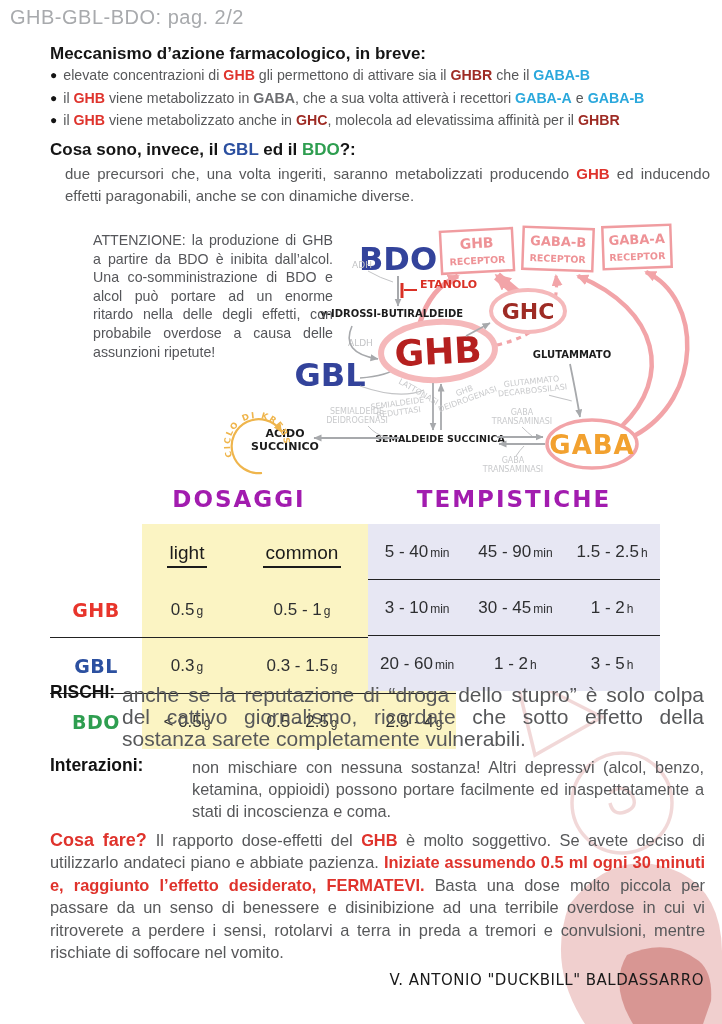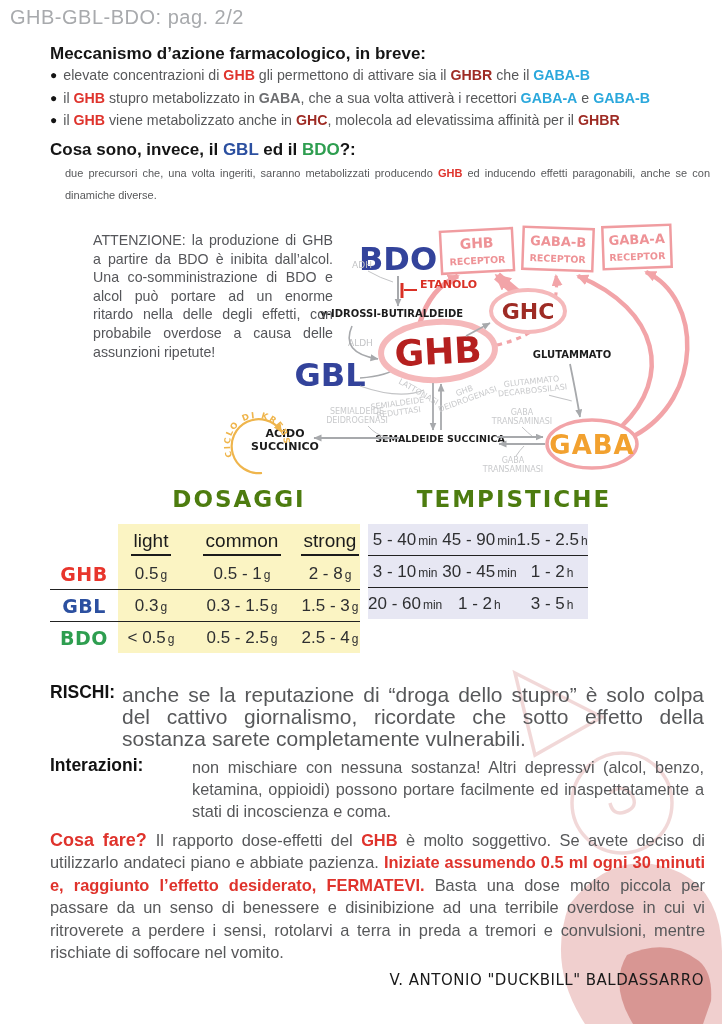--- a/index.html
+++ b/index.html
@@ -20,34 +20,34 @@
   .sg-green{color:#2E9E50;font-weight:bold;}
   .sg-gb{color:#6D6E71;font-weight:bold;}
 
   .page-label{left:10px;top:6px;font-size:20px;color:#A8AAAD;letter-spacing:.5px;}
   .mech-title{left:50px;top:44px;font-size:17px;font-weight:bold;color:#151515;}
   .bullets{left:50px;top:68px;width:668px;}
   .bullet{display:flex;align-items:flex-start;margin-bottom:7px;font-size:14.2px;line-height:15.5px;}
   .dot{color:#141414;font-size:12px;margin-right:6px;line-height:15px;}
 
   .cosa-title{left:50px;top:140px;font-size:17px;}
-  .cosa-body{left:65px;top:163px;width:645px;font-size:11px;line-height:21.5px;text-align:justify;}
+  .cosa-body{left:65px;top:163px;width:645px;font-size:15px;line-height:21.5px;text-align:justify;}
 
   .diagram-wrap{left:0;top:218px;width:722px;height:272px;}
   .attenzione{left:93px;top:13px;width:240px;font-size:14.2px;line-height:18.6px;
     color:#55565A;text-align:justify;}
 
-  .tbl-title{top:486px;font-size:23px;font-weight:bold;color:#4d7c0f;letter-spacing:2px;
+  .tbl-title{top:486px;font-size:23px;font-weight:bold;color:#a21caf;letter-spacing:2px;
     text-align:center;font-family:"DejaVu Sans",sans-serif;}
   #dosaggi-title{left:118px;width:242px;}
   #tempistiche-title{left:368px;width:292px;}
   table.dtable{position:absolute;top:524px;border-collapse:collapse;table-layout:fixed;}
   #dosaggi-table{left:50px;}
   #tempistiche-table{left:368px;}
-  .dtable td{text-align:center;vertical-align:middle;padding:0;}
+  .dtable td{text-align:center;vertical-align:middle;padding:12px;}
   .dtable tr.hrow td{height:34px;}
   .dtable tr.drow td{height:31px;}
   .yellow{background:#FBF4C3;}
   .lav{background:#E7E7F3;}
   .hw{font-size:19px;color:#1B1B1B;border-bottom:2.5px solid #1B1B1B;padding:0 3px 3px 3px;}
   .rowlbl{font-family:"DejaVu Sans",sans-serif;font-weight:bold;font-size:19px;letter-spacing:.5px;}
   .rl-ghb{color:#E8352C;} .rl-gbl{color:#2C50A0;} .rl-bdo{color:#2E9E50;}
   .cellv{font-size:17px;color:#2E2F31;margin-top:24px;}
   .unit{font-size:12px;color:#2E2F31;margin-left:2px;}
   tr.sep td{border-top:1.6px solid #222222;}
@@ -81,21 +81,21 @@
   <span>Meccanismo d’azione farmacologico, in breve:</span>
 </div>
 
 <div class="abs bullets">
   <div class="bullet">
     <span class="dot">●</span>
     <span><span class="sg-g">elevate concentrazioni di </span><span class="sg-red">GHB</span><span class="sg-g"> gli permettono di attivare sia il </span><span class="sg-mar">GHBR</span><span class="sg-g"> che il </span><span class="sg-cyan">GABA-B</span></span>
   </div>
   <div class="bullet">
     <span class="dot">●</span>
-    <span><span class="sg-g">il </span><span class="sg-red">GHB</span><span class="sg-g"> stupro metabolizzato in </span><span class="sg-gb">GABA</span><span class="sg-g">, che a sua volta attiverà i recettori </span><span class="sg-cyan">GABA-A</span><span class="sg-g"> e </span><span class="sg-cyan">GABA-B</span></span>
+    <span><span class="sg-g">il </span><span class="sg-red">GHB</span><span class="sg-g"> viene metabolizzato in </span><span class="sg-gb">GABA</span><span class="sg-g">, che a sua volta attiverà i recettori </span><span class="sg-cyan">GABA-A</span><span class="sg-g"> e </span><span class="sg-cyan">GABA-B</span></span>
   </div>
   <div class="bullet">
     <span class="dot">●</span>
     <span><span class="sg-g">il </span><span class="sg-red">GHB</span><span class="sg-g"> viene metabolizzato anche in </span><span class="sg-mar">GHC</span><span class="sg-g">, molecola ad elevatissima affinità per il </span><span class="sg-mar">GHBR</span></span>
   </div>
 </div>
 
 <div class="abs cosa-title"><span class="sg-b">Cosa sono, invece, il </span><span class="sg-blue">GBL</span><span class="sg-b"> ed il </span><span class="sg-green">BDO</span><span class="sg-b">?:</span></div>
 <div class="abs cosa-body"><span class="sg-g">due precursori che, una volta ingeriti, saranno metabolizzati producendo </span><span class="sg-red">GHB</span><span class="sg-g"> ed inducendo effetti paragonabili, anche se con dinamiche diverse.</span></div>
 

